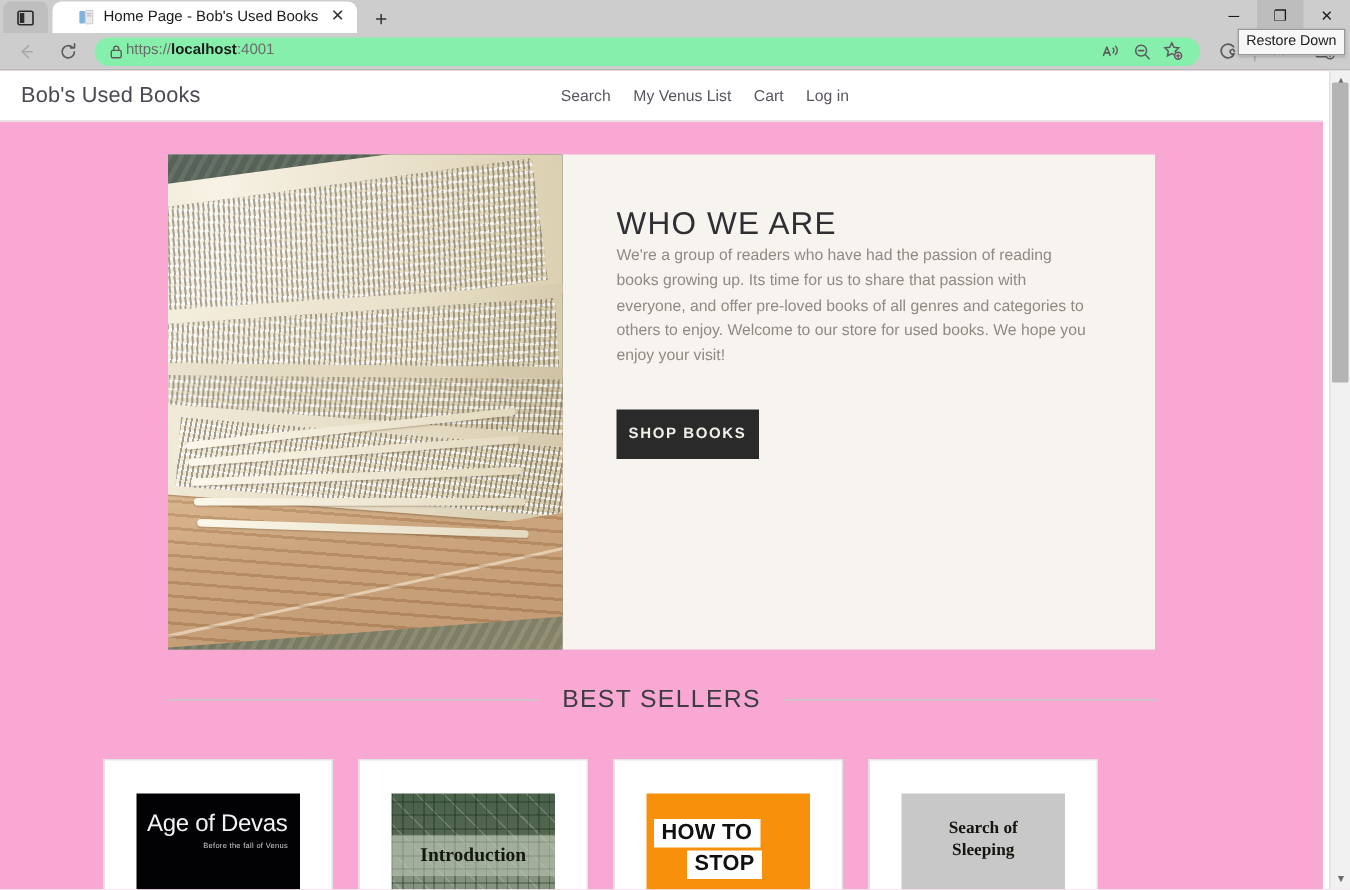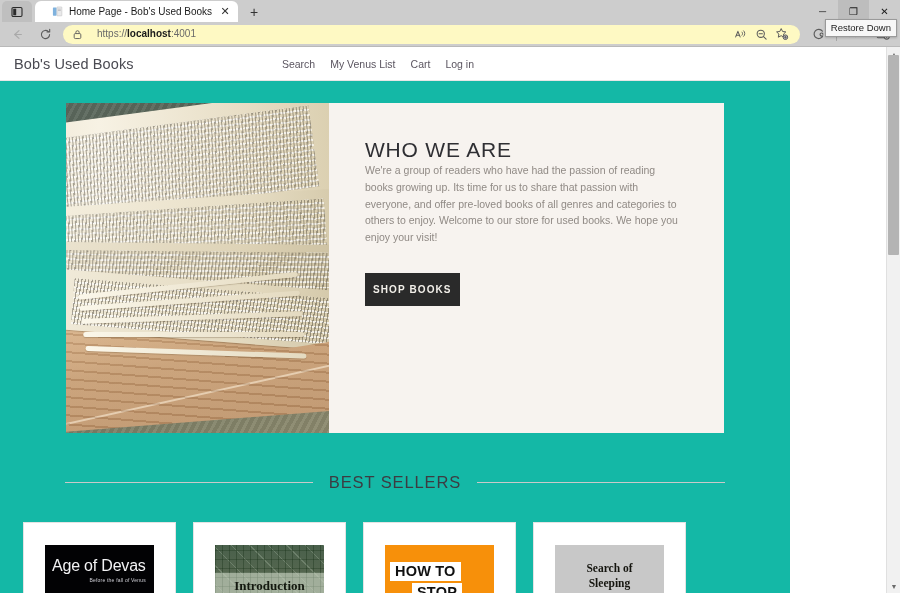--- a/index.html
+++ b/index.html
@@ -109,26 +109,26 @@
   .tb-icon {
     width: 26px; height: 22px;
     display: flex; align-items: center; justify-content: center;
     color: #5b5b5b;
     flex: none;
   }
   .tb-icon.disabled { color: #a9a9a9; }
   .omnibox {
     flex: 1;
     height: 19px;
-    background: #fef9c3;
+    background: #86efac;
     border-radius: 10px;
     display: flex;
     align-items: center;
     padding: 0 8px;
-    gap: 14px;
+    gap: 1px;
     margin: 0 3px;
     min-width: 0;
   }
   .url {
     font-size: 10px;
     line-height: 12px;
     color: #6a6a6a;
     white-space: nowrap;
     overflow: hidden;
   }
@@ -145,23 +145,23 @@
   .viewport {
     flex: 1;
     background: #ffffff;
     position: relative;
     overflow: hidden;
     border-top: 1px solid #b9b9b9;
   }
   .page {
     position: absolute;
     left: 0; top: 0;
-    width: 790px;
+    width: 882px;
     height: 100%;
-    background: #14b8a6;
+    background: #f9a8d4;
     overflow: hidden;
   }
 
   
   .site-header {
     height: 34px;
     border-bottom: 1px solid #e6e6e6;
     display: flex;
     align-items: center;
     padding: 0 16px 0 14px;
@@ -312,21 +312,21 @@
     letter-spacing: 1.1px;
     font-weight: 700;
     padding: 11px 8px;
     border: none;
     cursor: pointer;
   }
 
   
   .section-head {
     width: 660px;
-    margin: 40px auto 0 auto;
+    margin: 24px auto 0 auto;
     display: flex;
     align-items: center;
     gap: 16px;
   }
   .rule { flex: 1; height: 1px; background: #c9c9c9; }
   .section-title {
     font-size: 16.5px;
     letter-spacing: .9px;
     color: #3c3c42;
     font-weight: 400;

